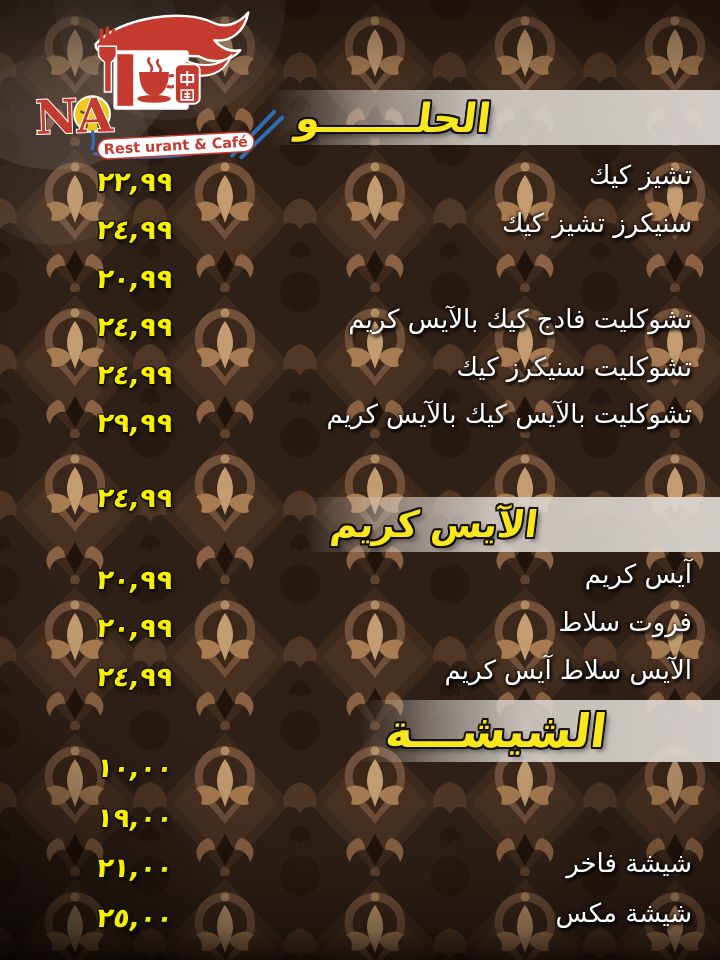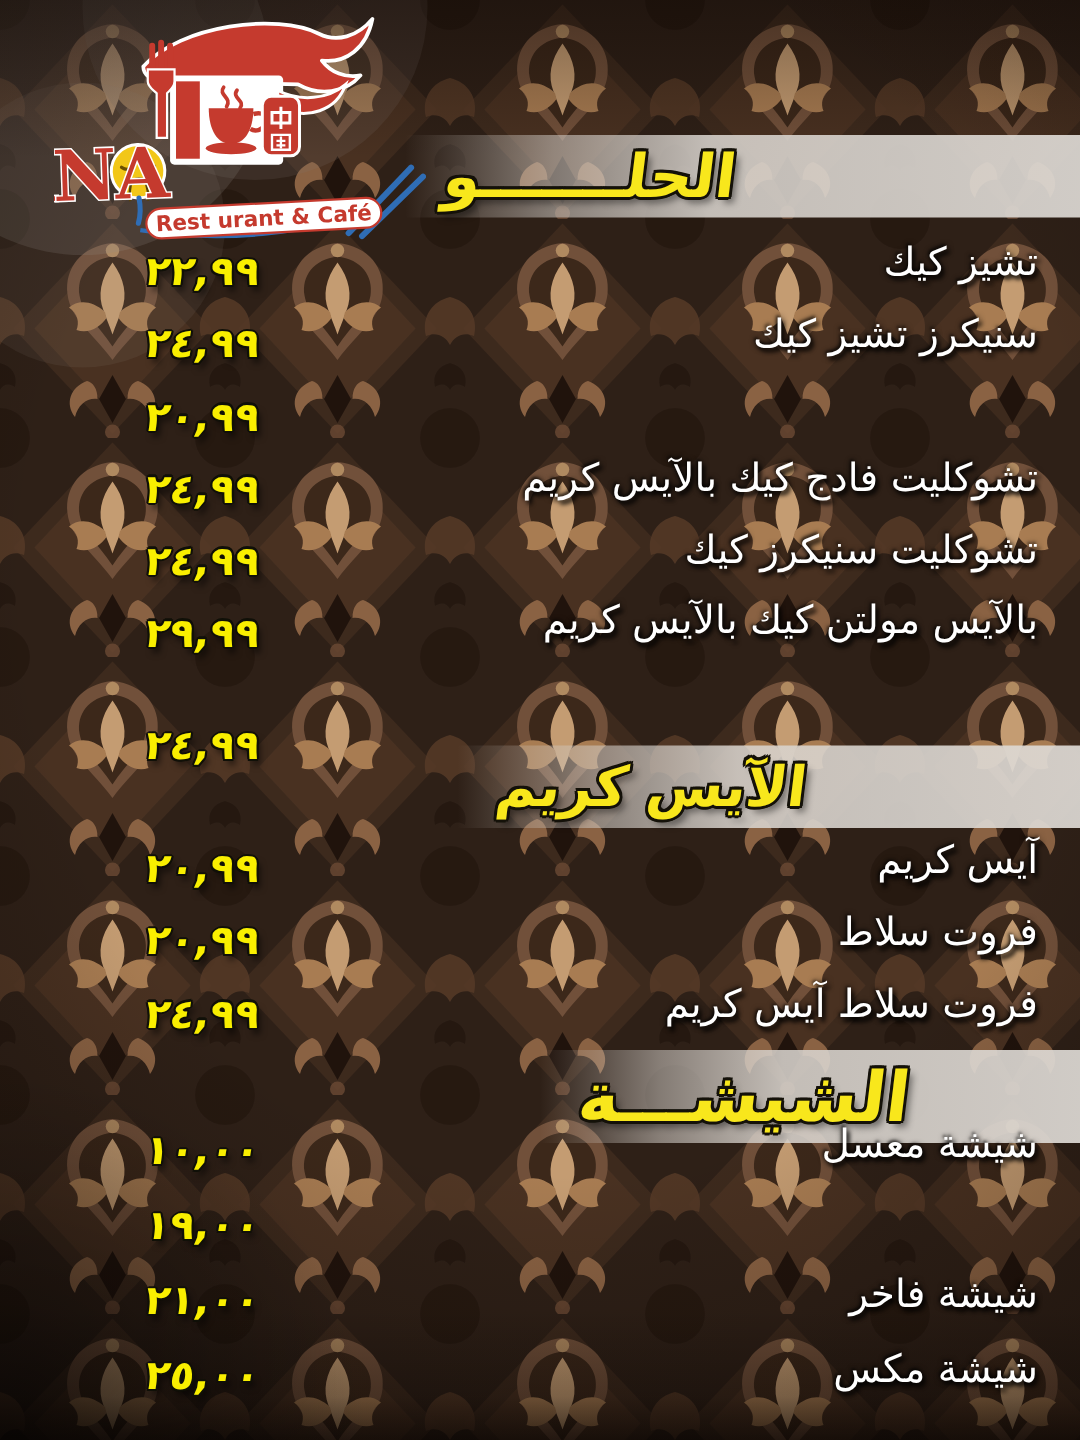--- a/index.html
+++ b/index.html
@@ -177,50 +177,49 @@
   <div class="item-row" style="top:304px">
     <span class="price" style="top:7px">٢٤,٩٩</span>
     <span class="iname">تشوكليت فادج كيك بالآيس كريم</span>
   </div>
   <div class="item-row" style="top:352px">
     <span class="price" style="top:7px">٢٤,٩٩</span>
     <span class="iname">تشوكليت سنيكرز كيك</span>
   </div>
   <div class="item-row" style="top:399px">
     <span class="price" style="top:8px">٢٩,٩٩</span>
-    <span class="iname">بالآيس مولتن كيك بالآيس كريم</span>
+    <span class="iname">تشوكليت بالآيس كيك بالآيس كريم</span>
   </div>
   <div class="item-row" style="top:452px">
     <span class="price" style="top:30px">٢٤,٩٩</span>
   </div>
 
   <div class="band band-bg band-icecream">
     <span class="band-title">الآيس كريم</span>
   </div>
 
   <div class="item-row" style="top:559px">
     <span class="price" style="top:5px">٢٠,٩٩</span>
     <span class="iname">آيس كريم</span>
   </div>
   <div class="item-row" style="top:607px">
     <span class="price" style="top:5px">٢٠,٩٩</span>
     <span class="iname">فروت سلاط</span>
   </div>
   <div class="item-row" style="top:655px">
     <span class="price" style="top:6px">٢٤,٩٩</span>
-    <span class="iname">فروت سلاط آيس كريم</span>
+    <span class="iname">الآيس سلاط آيس كريم</span>
   </div>
 
   <div class="band band-bg band-shisha">
     <span class="band-title">الشيشـــة</span>
   </div>
 
   <div class="item-row" style="top:748px">
     <span class="price" style="top:4px">١٠,٠٠</span>
-    <span class="iname">شيشة معسل</span>
   </div>
   <div class="item-row" style="top:798px">
     <span class="price" style="top:4px">١٩,٠٠</span>
   </div>
   <div class="item-row" style="top:848px">
     <span class="price" style="top:4px">٢١,٠٠</span>
     <span class="iname">شيشة فاخر</span>
   </div>
   <div class="item-row" style="top:898px">
     <span class="price" style="top:4px">٢٥,٠٠</span>

